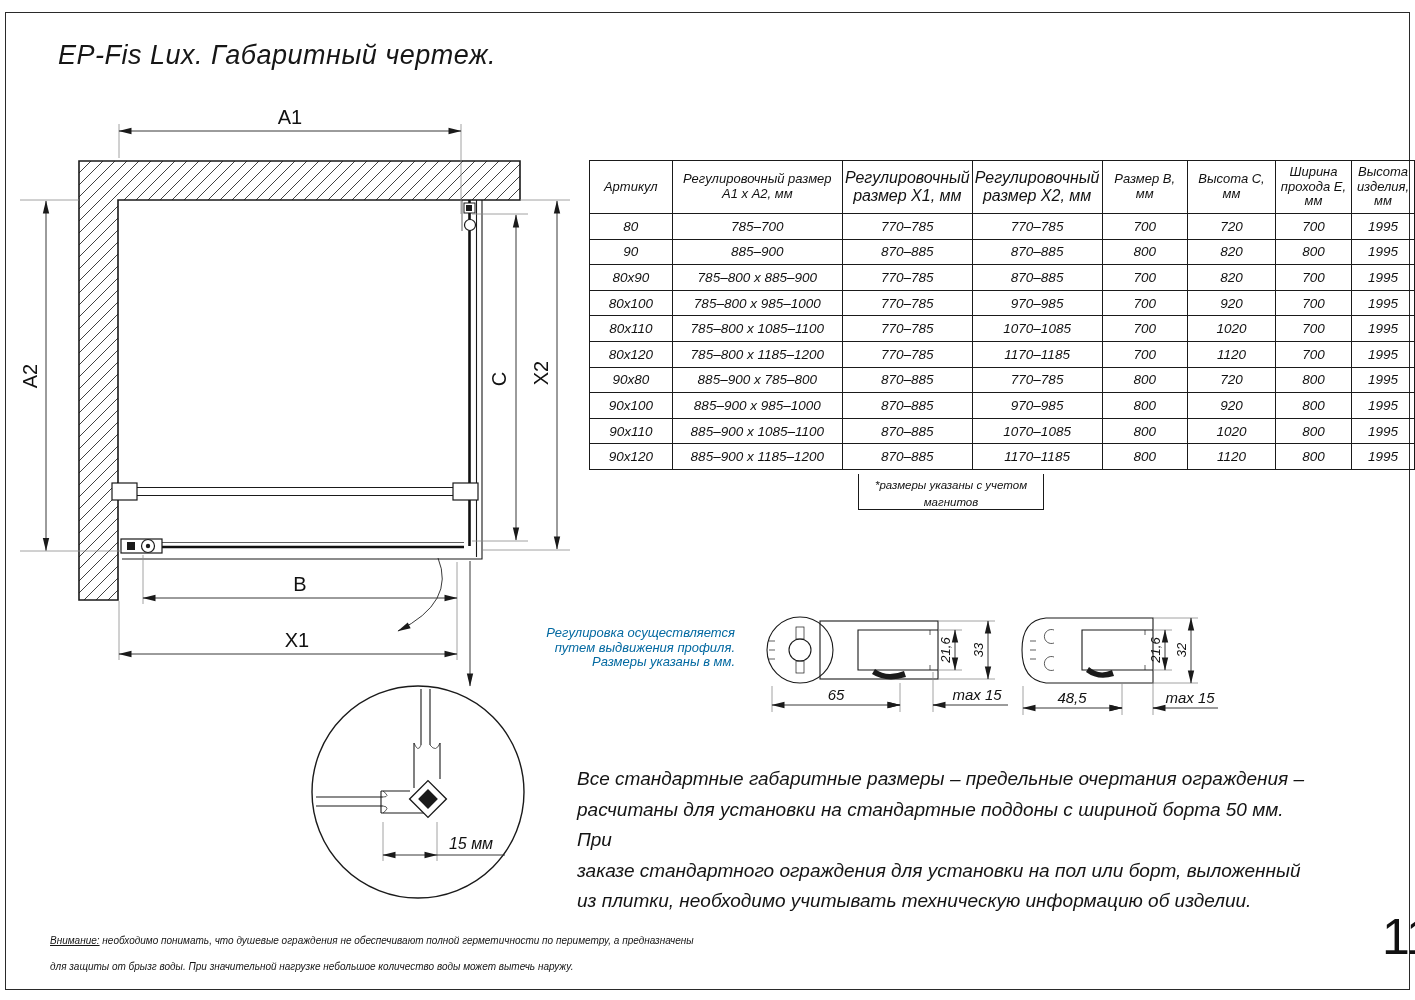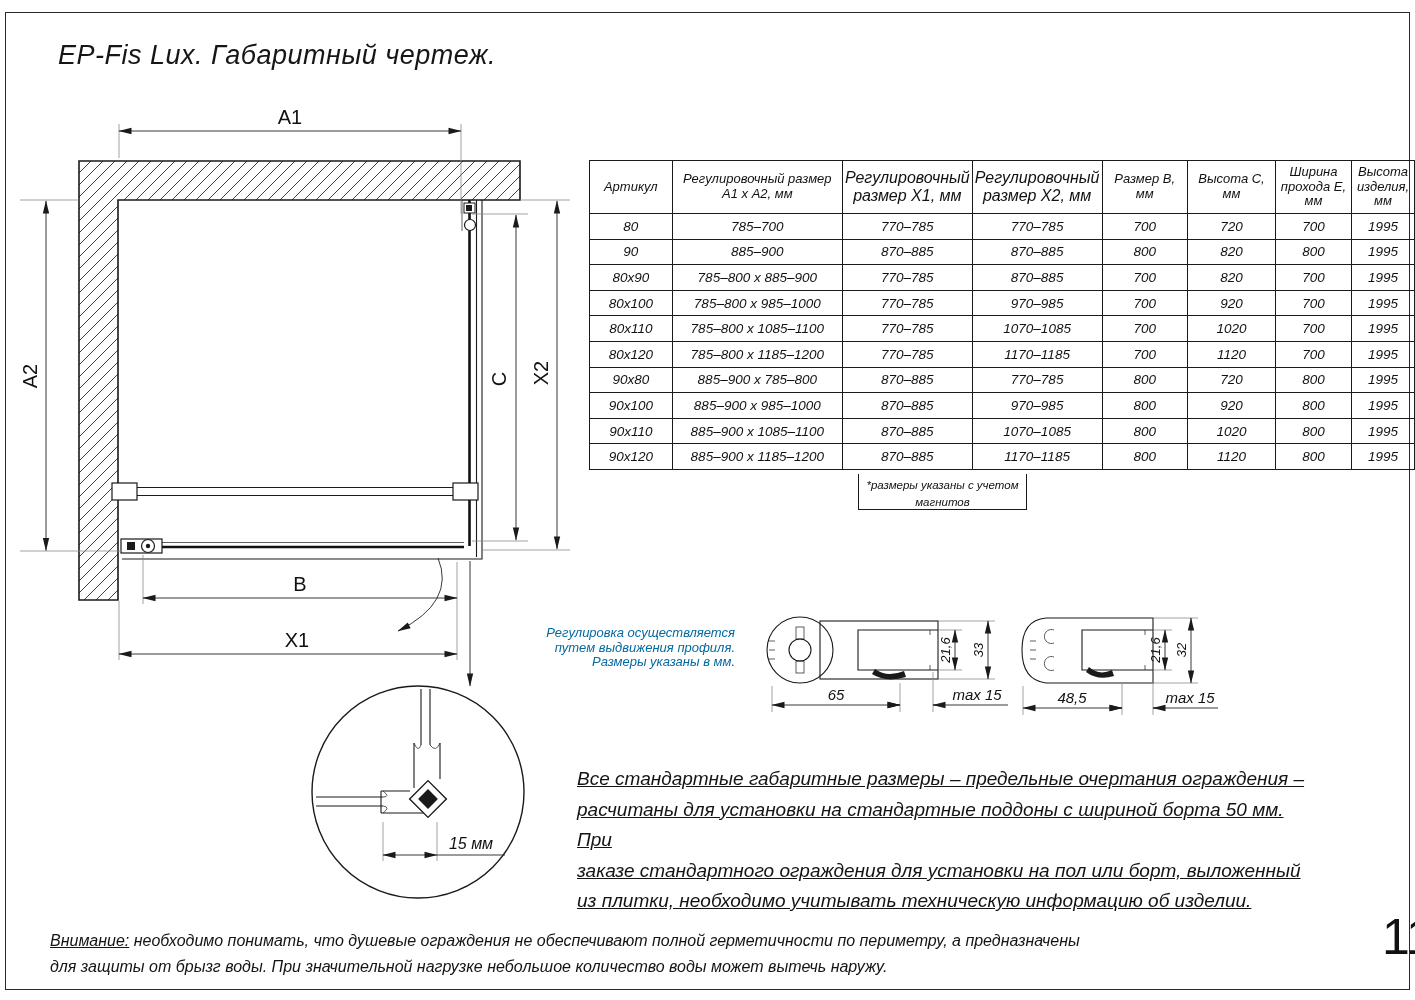--- a/index.html
+++ b/index.html
@@ -8,30 +8,30 @@
   #frame{position:absolute;left:5px;top:12px;width:1403px;height:976px;border:1.5px solid #2a2a2a;}
   #title{position:absolute;left:58px;top:40px;font-style:italic;font-size:27px;letter-spacing:.5px;color:#161616;}
   
   #spec-table{position:absolute;left:589px;top:160px;border-collapse:collapse;table-layout:fixed;
               font-style:italic;color:#111;}
   #spec-table th,#spec-table td{border:1.4px solid #1a1a1a;text-align:center;vertical-align:middle;
               padding:0 2px;overflow:hidden;}
   #spec-table th{height:52px;font-weight:normal;font-size:13px;line-height:1.15;}
   #spec-table th.small{font-size:16px;}
   #spec-table td{height:24.6px;font-size:13.5px;}
-  #footnote-box{position:absolute;left:858px;top:474px;width:169px;height:36px;
+  #footnote-box{position:absolute;left:858px;top:474px;width:186px;height:36px;
               border:1.4px solid #1a1a1a;border-top:none;font-style:italic;font-size:11.5px;
               text-align:center;line-height:1.45;padding-top:3px;box-sizing:border-box;}
   
   #adjust-note{position:absolute;left:545px;top:626px;width:190px;text-align:right;
               font-style:italic;font-size:13px;line-height:14.5px;color:#0369a1;}
   #paragraph{position:absolute;left:577px;top:764px;width:740px;font-style:italic;
-              font-size:19px;line-height:30.5px;color:#141414;text-decoration:underline;}
+              font-size:19px;line-height:30.5px;color:#141414;}
   #warning{position:absolute;left:50px;top:928px;width:1040px;font-style:italic;
-              font-size:16px;line-height:26px;color:#141414;}
+              font-size:10px;line-height:26px;color:#141414;}
   #warning .ul{text-decoration:underline;}
   #page-number{position:absolute;left:1382px;top:908px;width:80px;font-size:50px;color:#111;}
   
   #art{position:absolute;left:0;top:0;}
   .geo{stroke:#1a1a1a;stroke-width:1.1;fill:none;}
   .thin{stroke:#1a1a1a;stroke-width:.7;fill:none;}
   .ext{stroke:#8a8a8a;stroke-width:.8;fill:none;}
   .dim{stroke:#222;stroke-width:.9;fill:none;}
   .dlabel{font:20px "Liberation Sans",sans-serif;fill:#111;}
   .plabel{font:italic 15px "Liberation Sans",sans-serif;fill:#111;}

